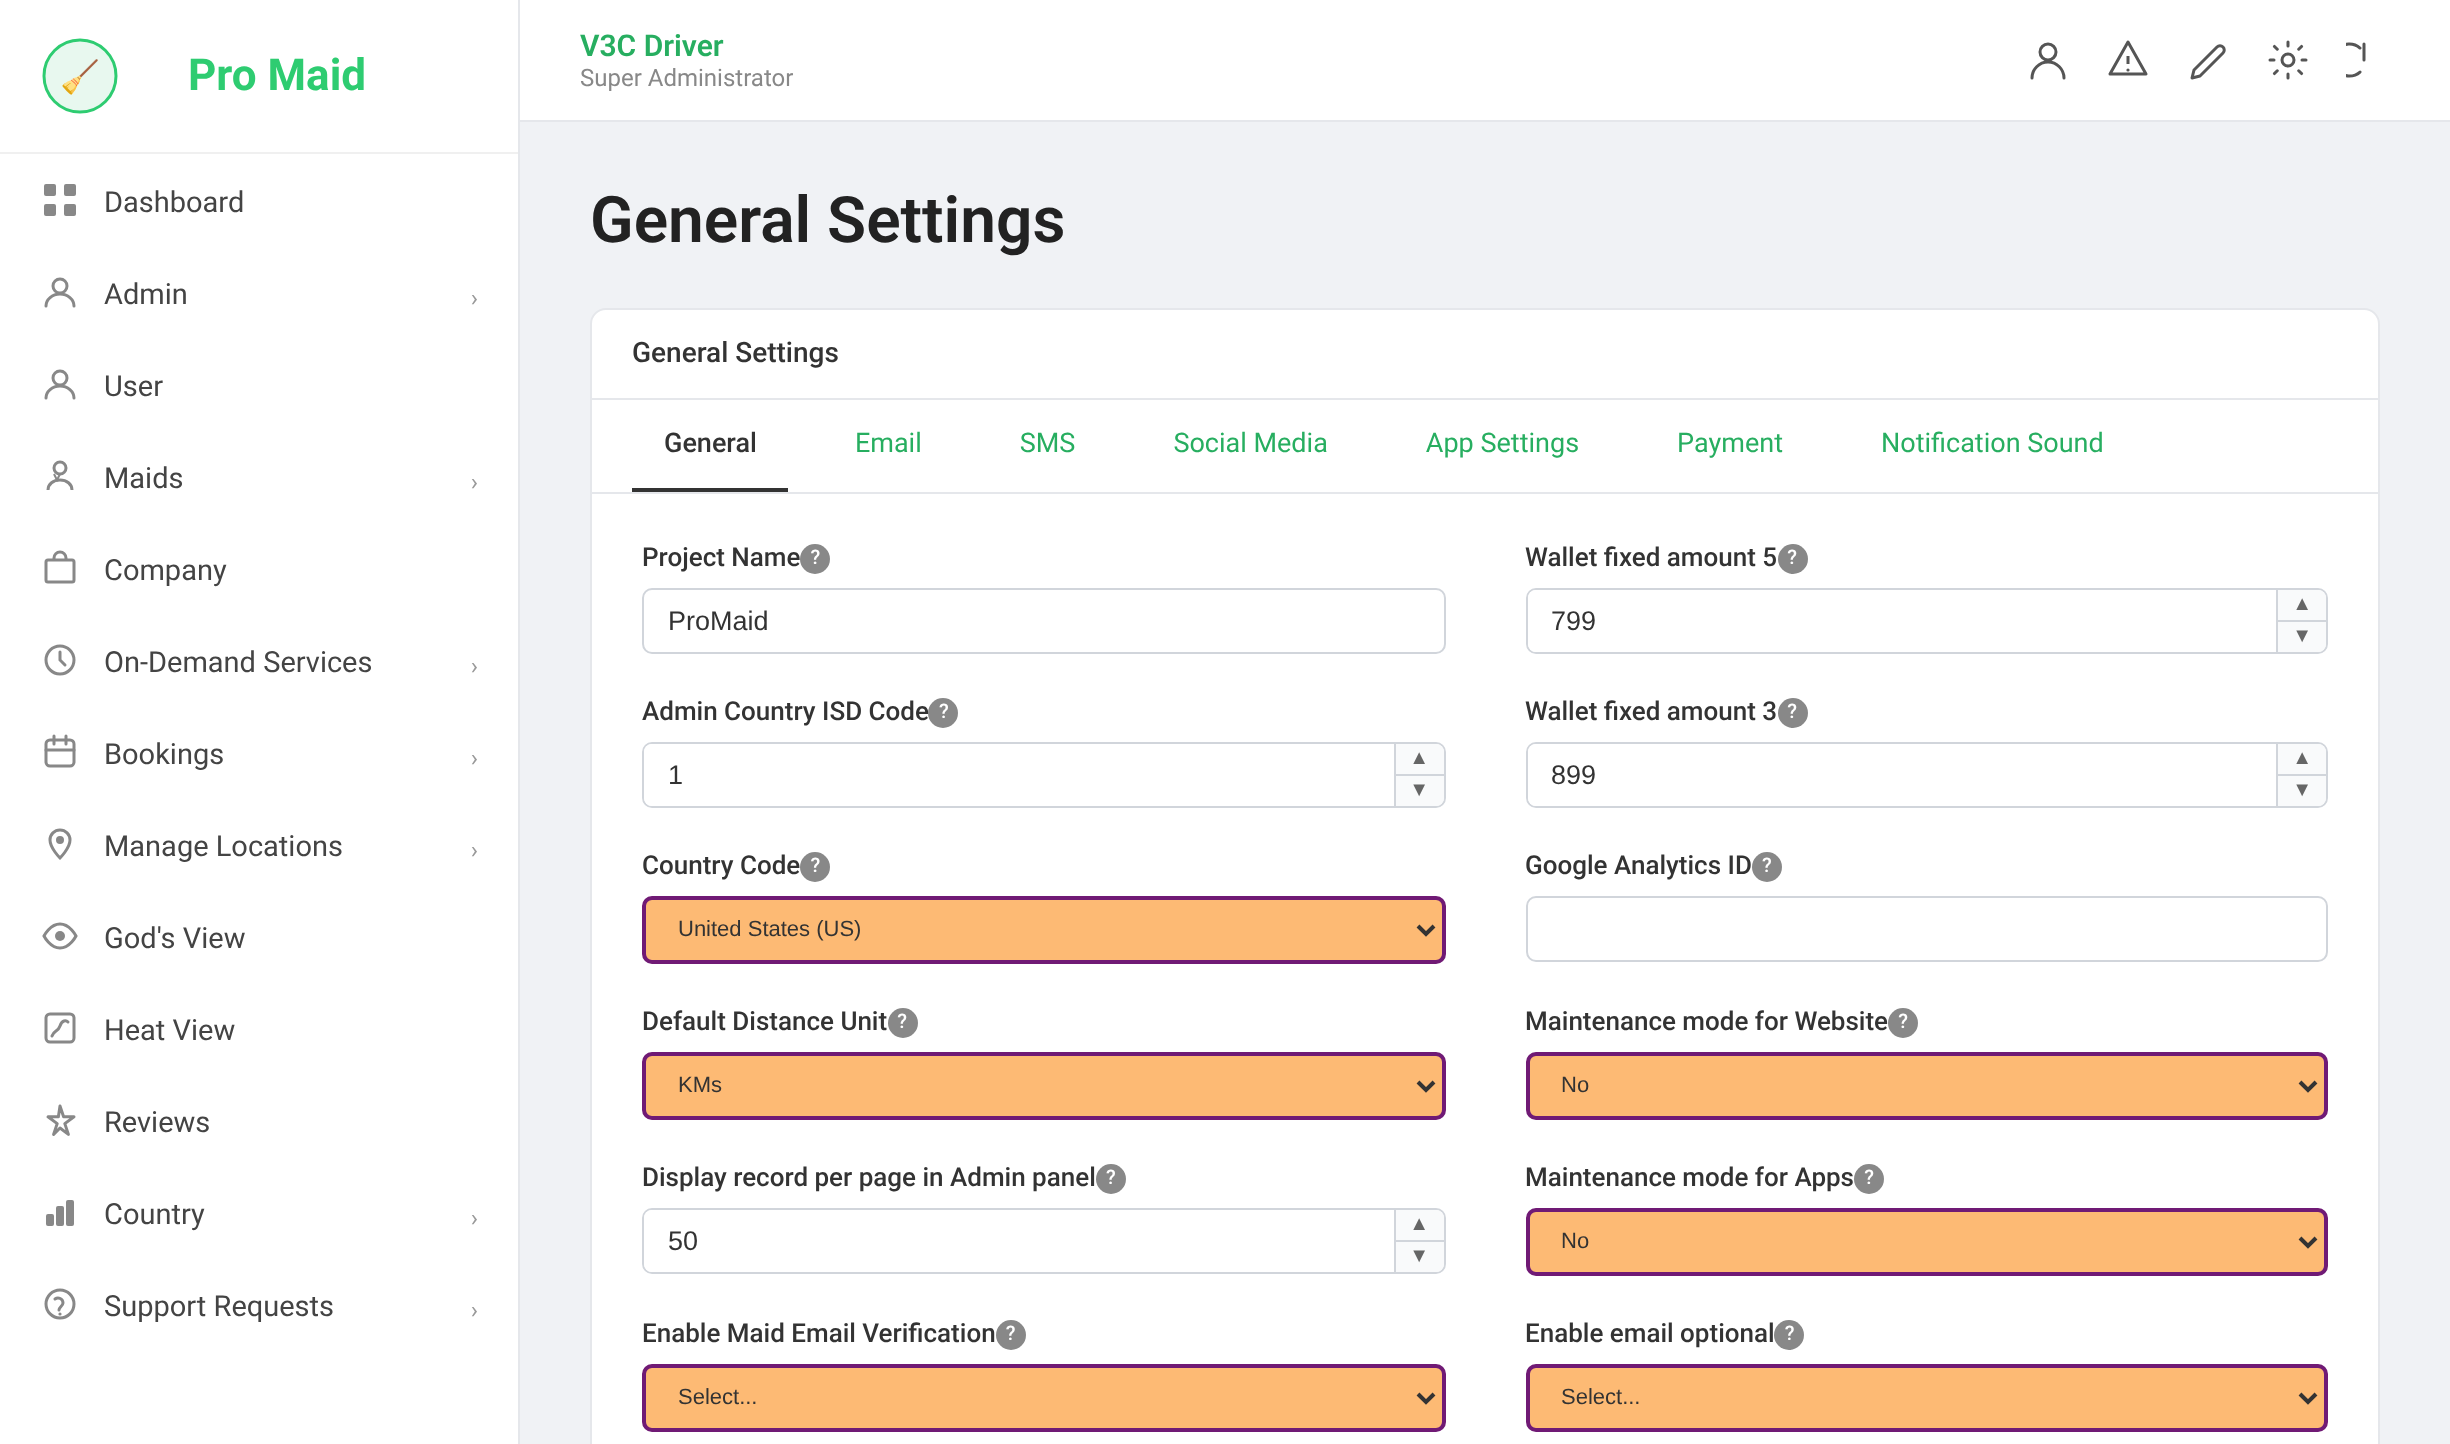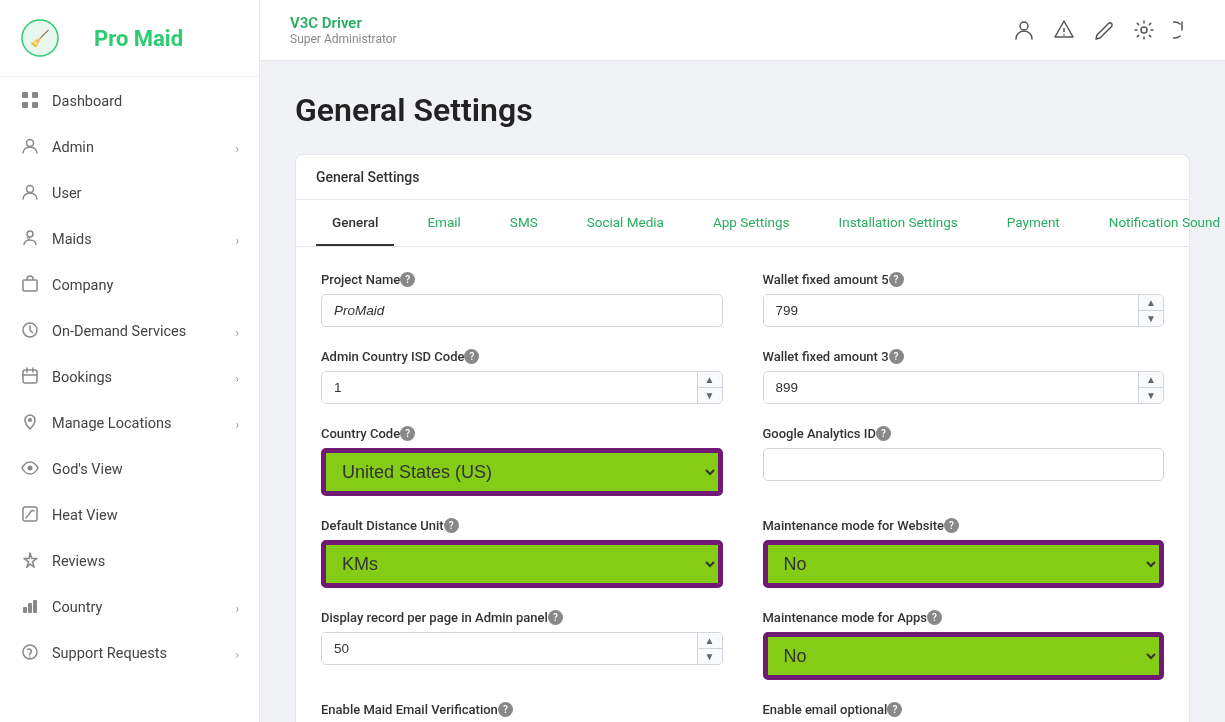--- a/index.html
+++ b/index.html
@@ -36,22 +36,22 @@
     
     .tabs { display: flex; gap: 17px; padding: 0 20px; border-bottom: 1px solid #e5e7eb; }
     .tab { padding: 14px 16px; font-size: 13.5px; cursor: pointer; color: #27ae60; border-bottom: 2px solid transparent; white-space: nowrap; }
     .tab.active { color: #333; border-bottom: 2px solid #333; font-weight: 500; }
 
     
     .form-grid { display: grid; grid-template-columns: 1fr 1fr; gap: 22px 40px; padding: 25px 25px; }
     .form-group { display: flex; flex-direction: column; gap: 7px; }
     .form-label { font-size: 13px; color: #333; font-weight: 500; display: flex; align-items: center; gap: 0; }
     .help-icon { width: 15px; height: 15px; border-radius: 50%; background: #888; color: #fff; font-size: 10px; display: inline-flex; align-items: center; justify-content: center; cursor: pointer; flex-shrink: 0; }
-    .form-input { border: 1px solid #d1d5db; border-radius: 5px; padding: 8px 12px; font-size: 13.5px; color: #333; outline: none; width: 100%; font-style: italic; }
-    .form-select { border: 5px solid #701a75; border-radius: 5px; padding: 8px 12px; font-size: 18px; color: #333; outline: none; width: 100%; background: #84cc16; appearance: auto; }
+    .form-input { border: 1px solid #d1d5db; border-radius: 5px; padding: 8px 12px; font-size: 13.5px; color: #333; outline: none; width: 100%; }
+    .form-select { border: 2px solid #701a75; border-radius: 5px; padding: 8px 12px; font-size: 11px; color: #333; outline: none; width: 100%; background: #fdba74; appearance: auto; }
     .input-spinner { display: flex; border: 1px solid #d1d5db; border-radius: 5px; overflow: hidden; }
     .input-spinner input { border: none; outline: none; padding: 8px 12px; font-size: 13.5px; color: #333; flex: 1; width: 100%; }
     .spinner-btns { display: flex; flex-direction: column; border-left: 1px solid #d1d5db; }
     .spinner-btn { flex: 1; background: #f9fafb; border: none; cursor: pointer; font-size: 10px; padding: 0 7px; color: #666; line-height: 1; }
     .spinner-btn:first-child { border-bottom: 1px solid #d1d5db; }
 
     ::-webkit-scrollbar { width: 6px; }
     ::-webkit-scrollbar-track { background: #f1f1f1; }
     ::-webkit-scrollbar-thumb { background: #ccc; border-radius: 3px; }
   </style>
@@ -257,21 +257,20 @@
 
     <div class="card">
       <div class="card-header">General Settings</div>
 
       <div class="tabs">
         <div class="tab active">General</div>
         <div class="tab">Email</div>
         <div class="tab">SMS</div>
         <div class="tab">Social Media</div>
         <div class="tab">App Settings</div>
-        <div class="tab">Installation Settings</div>
         <div class="tab">Payment</div>
         <div class="tab">Notification Sound</div>
       </div>
 
       <div class="form-grid">
 
         <div class="form-group">
           <label class="form-label">
             <span>Project Name</span>
             <span class="help-icon">?</span>

